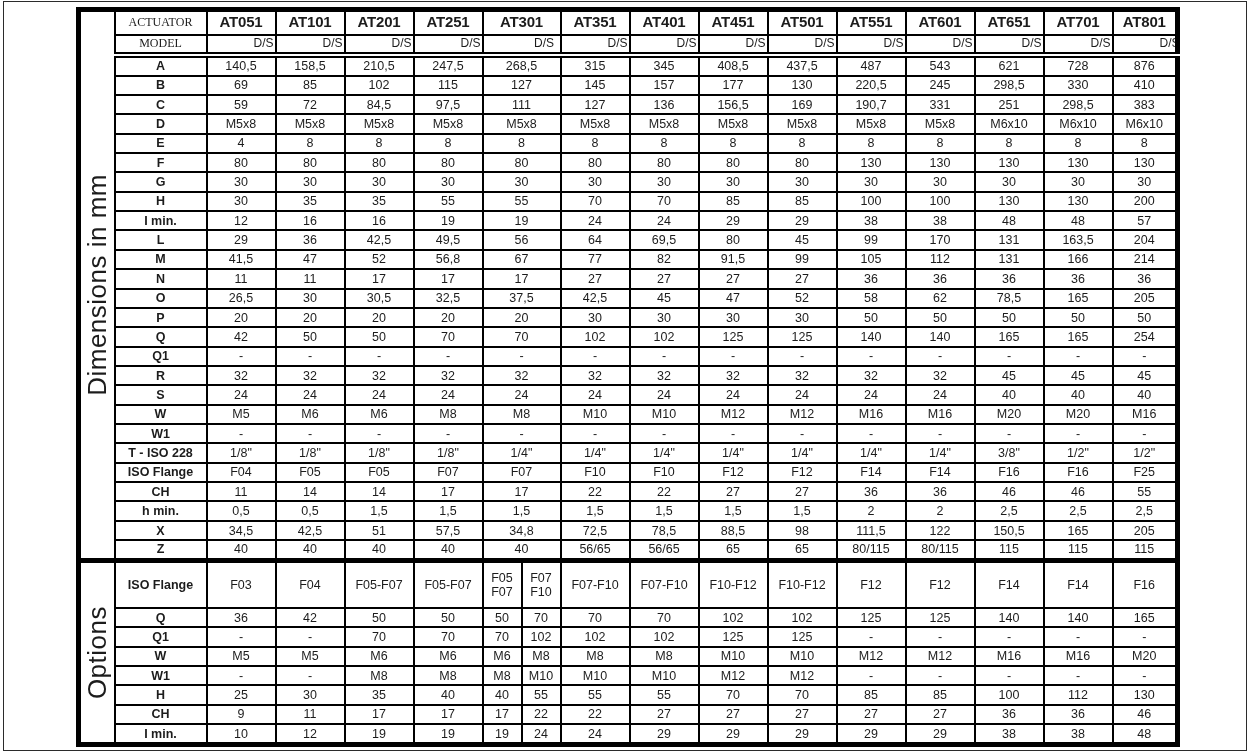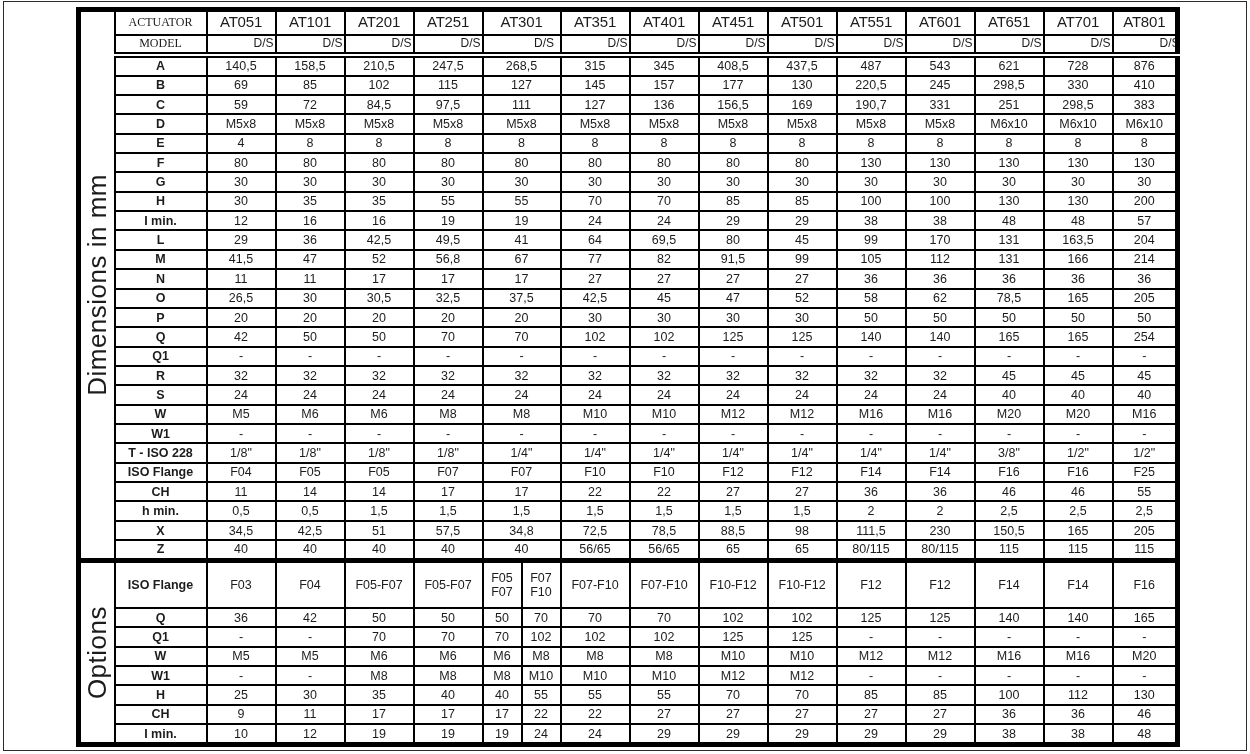--- a/index.html
+++ b/index.html
@@ -7,21 +7,21 @@
   .page{position:absolute;inset:0;background:#fff;}
   .frame{position:absolute;left:3px;top:1px;right:3px;bottom:3px;border:1px solid #2b2b2b;}
   table.spec{position:absolute;left:76px;top:7px;width:1104px;height:740px;border-collapse:collapse;table-layout:fixed;border:5px solid #000;background:#fff;}
   td{border:2px solid #000;text-align:center;vertical-align:middle;padding:0 1px;line-height:1.12;overflow:hidden;white-space:pre-line;}
   .hdr1{height:22px;}
   .model-row{height:18px;}
   .model-row td{border-bottom:6px double #000;margin-left:47px;}
   .dim-row{height:17px;}
   .opt-hdr-row{height:42px;}
   .opt-row{height:17px;}
-  .col-hdr{font-weight:normal;font-size:15px;letter-spacing:-0.2px;}
+  .col-hdr{font-weight:bold;font-size:15px;letter-spacing:-0.2px;}
   .hdr-label{font-size:12px;font-family:Liberation Serif, serif;}
   .model-val{font-size:12px;padding-left:46px;}
   .row-label{font-weight:bold;font-size:12.5px;}
   .val{font-size:12.5px;}
   .thick-top{border-top:5px solid #000;}
   .side-cell{padding:0;}
   .side-inner{writing-mode:vertical-rl;transform:rotate(180deg);font-size:26px;letter-spacing:0.5px;margin:0 auto;color:#1c1c1c;white-space:nowrap;}
 </style>
 </head>
 <body>
@@ -235,21 +235,21 @@
           <td class="val">48</td>
           <td class="val">48</td>
           <td class="val">57</td>
         </tr>
         <tr class="dim-row">
           <td class="row-label">L</td>
           <td class="val">29</td>
           <td class="val">36</td>
           <td class="val">42,5</td>
           <td class="val">49,5</td>
-          <td class="val" colspan="2">41</td>
+          <td class="val" colspan="2">56</td>
           <td class="val">64</td>
           <td class="val">69,5</td>
           <td class="val">80</td>
           <td class="val">45</td>
           <td class="val">99</td>
           <td class="val">170</td>
           <td class="val">131</td>
           <td class="val">163,5</td>
           <td class="val">204</td>
         </tr>
@@ -496,21 +496,21 @@
           <td class="val">34,5</td>
           <td class="val">42,5</td>
           <td class="val">51</td>
           <td class="val">57,5</td>
           <td class="val" colspan="2">34,8</td>
           <td class="val">72,5</td>
           <td class="val">78,5</td>
           <td class="val">88,5</td>
           <td class="val">98</td>
           <td class="val">111,5</td>
-          <td class="val">230</td>
+          <td class="val">122</td>
           <td class="val">150,5</td>
           <td class="val">165</td>
           <td class="val">205</td>
         </tr>
         <tr class="dim-row">
           <td class="row-label">Z</td>
           <td class="val">40</td>
           <td class="val">40</td>
           <td class="val">40</td>
           <td class="val">40</td>

